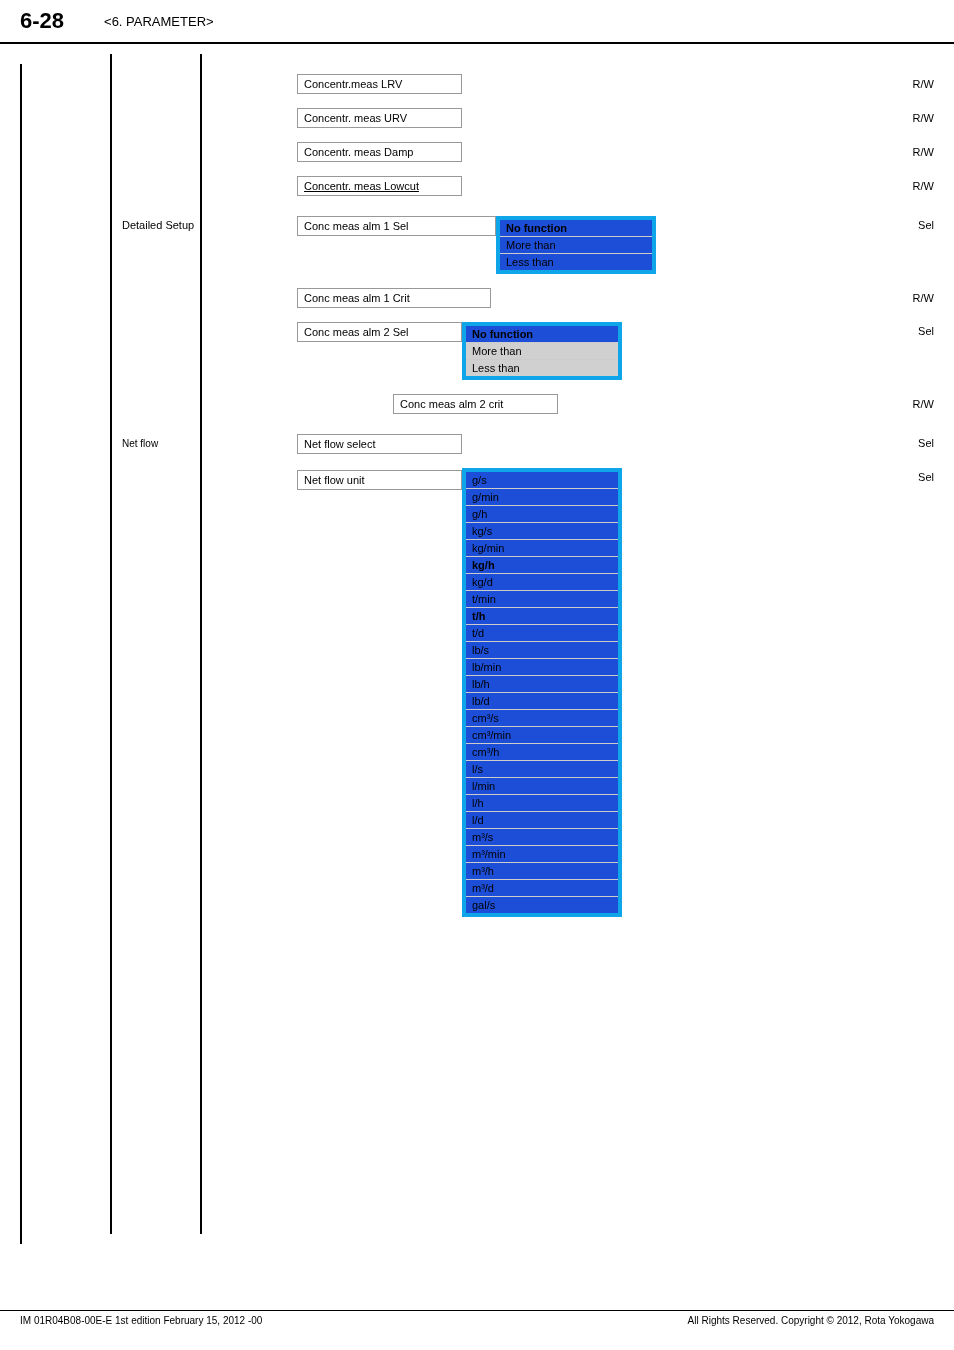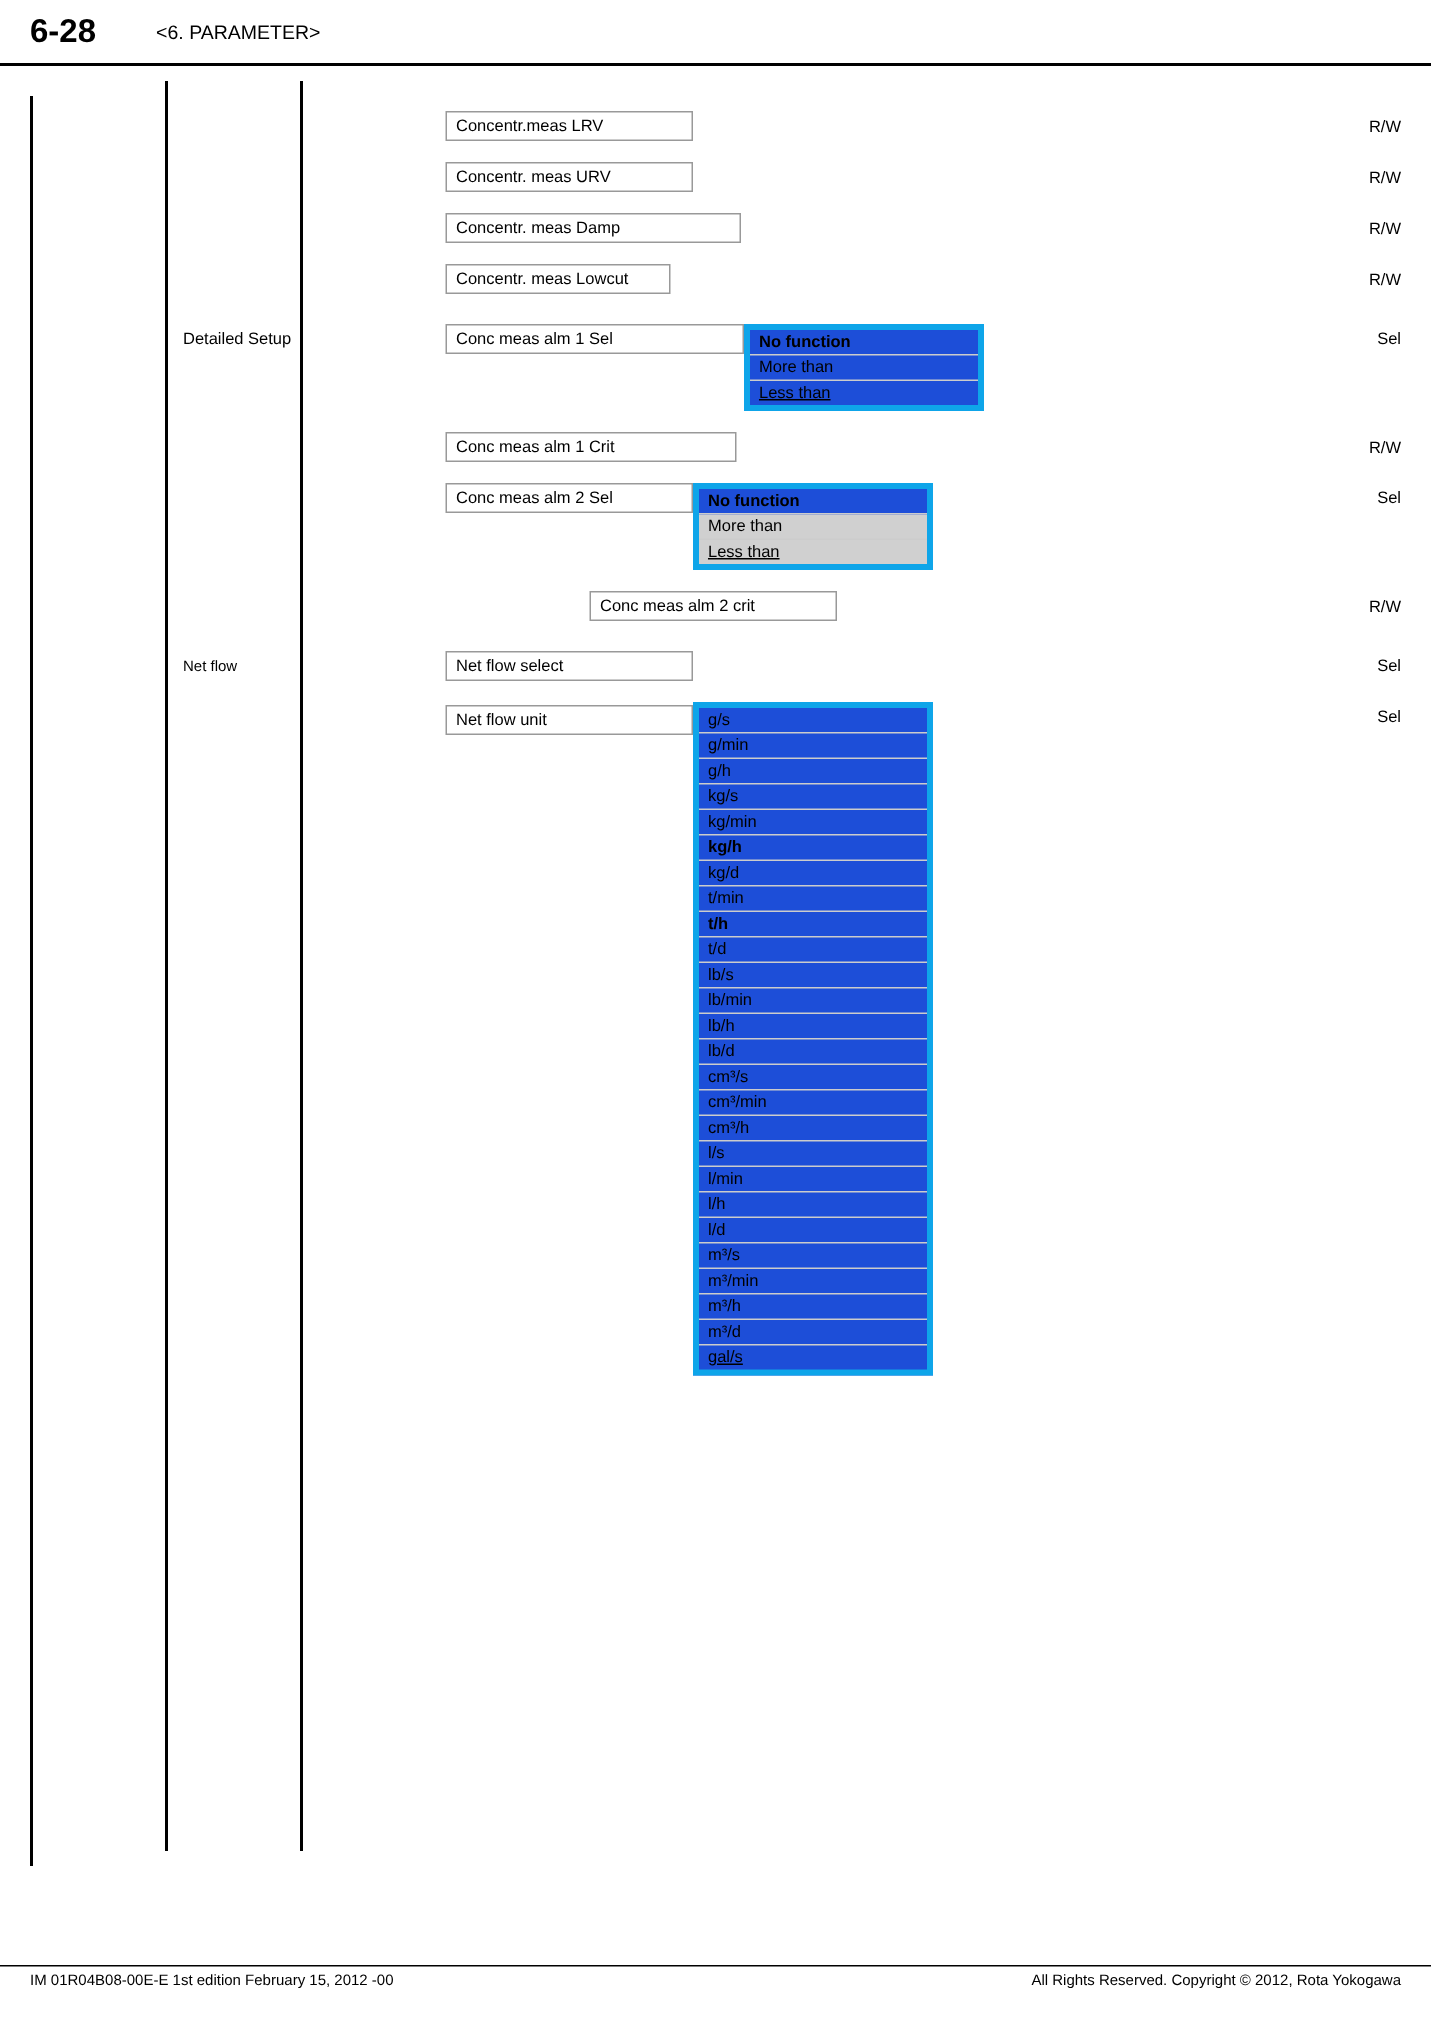--- a/index.html
+++ b/index.html
@@ -51,21 +51,20 @@
       background: #1d4ed8;
     }
 
     .dropdown-item {
       padding: 2px 6px;
       border-bottom: 1px solid #ccc;
       white-space: nowrap;
     }
     .dropdown-item:last-child {
       border-bottom: none;
-      text-decoration: underline;
     }
     .dropdown-item.bold {
       font-weight: bold;
     }
     .dropdown-item.selected {
       background: #d0d0d0;
     }
 
     
     .rw-label {
@@ -128,33 +127,33 @@
         </div>
         <div style="flex:1;"></div>
         <div style="width:40px; text-align:right;">
           <span class="rw-label">R/W</span>
         </div>
       </div>
 
       <div style="display:flex; align-items:center; margin-bottom:14px;">
         <div style="width:90px;"></div>
         <div style="width:85px;"></div>
-        <div style="width:197px;">
+        <div style="width:165px;">
           <div class="param-box">Concentr. meas Damp</div>
         </div>
         <div style="flex:1;"></div>
         <div style="width:40px; text-align:right;">
           <span class="rw-label">R/W</span>
         </div>
       </div>
 
       <div style="display:flex; align-items:center; margin-bottom:20px;">
         <div style="width:90px;"></div>
         <div style="width:85px;"></div>
-        <div style="width:150px;">
+        <div style="width:165px;text-decoration:underline;">
           <div class="param-box">Concentr. meas Lowcut</div>
         </div>
         <div style="flex:1;"></div>
         <div style="width:40px; text-align:right;">
           <span class="rw-label">R/W</span>
         </div>
       </div>
 
       <div style="display:flex; align-items:flex-start; margin-bottom:14px;">
         <div style="width:90px; padding-top:2px;">

